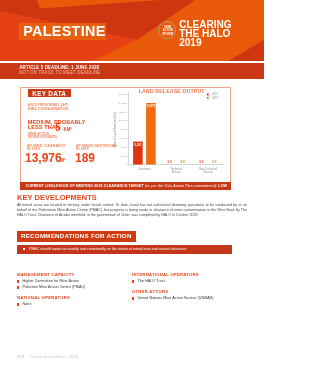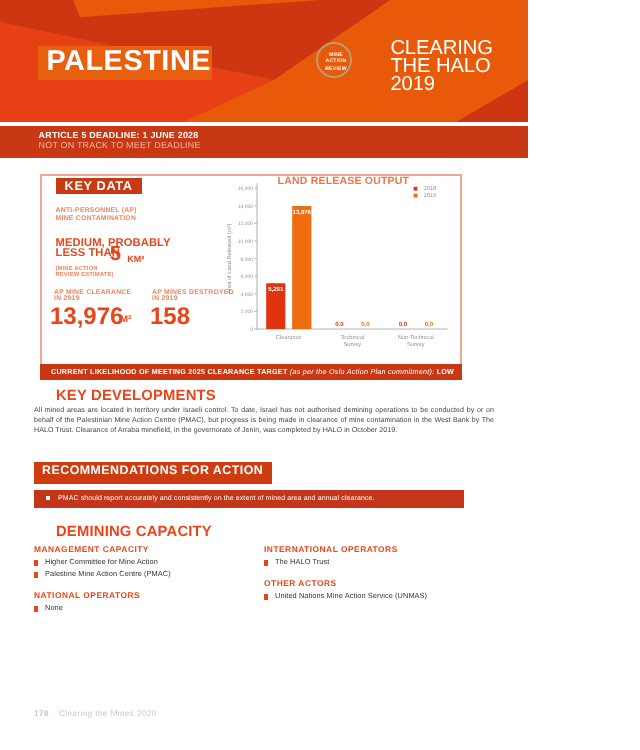--- a/index.html
+++ b/index.html
@@ -4,41 +4,41 @@
 <style>
   html,body{margin:0;padding:0;background:#fff;}
   body{width:264px;height:375px;font-family:"Liberation Sans",sans-serif;overflow:hidden;-webkit-font-smoothing:antialiased;}
   .page{position:relative;width:264px;height:375px;background:#fff;}
 
   
   .header{position:absolute;left:0;top:0;width:264px;height:61.6px;overflow:hidden;}
   .header svg{position:absolute;left:0;top:0;display:block;}
   .title-box{position:absolute;left:19px;top:23px;width:87px;height:16.7px;background:#E8600F;}
   .title-txt{position:absolute;left:23.2px;top:23.6px;font-size:14.4px;font-weight:bold;color:#fff;line-height:14.4px;letter-spacing:0.3px;}
-  .ct{position:absolute;left:179.2px;top:21px;color:#fff;font-weight:normal;font-size:10.1px;line-height:8.75px;letter-spacing:-0.05px;margin-left:16px;}
+  .ct{position:absolute;left:179.2px;top:21px;color:#fff;font-weight:bold;font-size:10.1px;line-height:8.75px;letter-spacing:-0.05px;}
   .logo{position:absolute;left:158px;top:21px;width:18px;height:18px;border:0.9px solid #B99C6E;border-radius:50%;box-sizing:border-box;}
   .logo i{position:absolute;left:0;width:18px;text-align:center;color:#fff;font-size:2.6px;font-weight:bold;font-style:normal;letter-spacing:0.1px;line-height:3.2px;}
 
   
   .dl{position:absolute;left:0;top:63.3px;width:264px;height:16px;background:#C93815;}
   .dl1{position:absolute;left:19.3px;top:66.3px;font-size:4.45px;font-weight:bold;color:#fff;letter-spacing:0.12px;line-height:4.8px;}
   .dl2{position:absolute;left:19.3px;top:71.4px;font-size:4.45px;color:#F3B8A6;letter-spacing:0.12px;line-height:4.8px;}
 
   
   .kd{position:absolute;left:19.5px;top:87.4px;width:211.4px;height:103px;border:0.9px solid #EFA78E;background:#fff;box-sizing:border-box;}
   .kd-tag{position:absolute;left:27.7px;top:88.5px;height:8.8px;background:#C73A12;color:#fff;font-size:6.4px;font-weight:bold;padding:0 4.6px;letter-spacing:0.3px;line-height:9.2px;}
   .lbl{position:absolute;color:#F2855E;font-size:3.4px;font-weight:bold;letter-spacing:0.14px;line-height:3.4px;}
   .lbl2{position:absolute;color:#F2855E;font-size:2.9px;font-weight:bold;letter-spacing:0.1px;line-height:2.9px;}
   .big{position:absolute;color:#E8461A;font-weight:bold;}
   .bar{position:absolute;left:19.5px;top:181.8px;width:211.4px;height:8.6px;background:#C93815;}
   .bar b{position:absolute;left:6px;top:2.6px;font-size:3.6px;color:#fff;letter-spacing:0.12px;font-weight:bold;}
   .bar i{font-style:italic;font-weight:normal;}
 
   
-  .h2{position:absolute;color:#E8461A;font-weight:bold;font-size:7.4px;letter-spacing:0.1px;margin-left:11px;}
+  .h2{position:absolute;color:#E8461A;font-weight:bold;font-size:7.4px;letter-spacing:0.1px;}
   .para{position:absolute;left:17px;width:230px;font-size:3.55px;line-height:5.2px;color:#444;letter-spacing:0.02px;text-align:justify;}
   .rtag{position:absolute;left:17px;top:231px;background:#CE3D12;color:#fff;font-size:6.2px;font-weight:bold;padding:2.4px 4px 2.6px 4px;letter-spacing:0.25px;line-height:6.4px;}
   .rbar{position:absolute;left:17px;top:245px;width:215px;height:8.5px;background:#C4361A;}
   .rbar b{position:absolute;left:12px;top:2.3px;font-size:3.5px;color:#fff;font-weight:normal;letter-spacing:0.05px;}
   .rbar s{position:absolute;left:6px;top:3.3px;width:2px;height:2px;background:#fff;text-decoration:none;}
 
   .sub{position:absolute;color:#E8461A;font-size:4.2px;font-weight:bold;letter-spacing:0.25px;}
   .li{position:absolute;font-size:3.7px;color:#333;letter-spacing:0.04px;}
   .li em{position:absolute;left:-5.5px;top:1.4px;width:2.2px;height:2.2px;background:#E8461A;font-style:normal;}
 
@@ -97,21 +97,21 @@
   <div class="lbl2" style="left:27.7px;top:133.3px;white-space:nowrap">
     <div>(MINE ACTION</div>
     <div>REVIEW ESTIMATE)</div>
   </div>
 
   <div class="lbl" style="left:27px;top:145px;width:42px">AP MINE CLEARANCE IN 2019</div>
   <div class="big" style="left:25px;top:152px;font-size:12px;line-height:13px">13,976</div>
   <div class="big" style="left:60px;top:158px;font-size:4.8px;line-height:5px">M²</div>
 
   <div class="lbl" style="left:76px;top:145px;width:42px">AP MINES DESTROYED IN 2019</div>
-  <div class="big" style="left:75px;top:152px;font-size:12px;line-height:13px">158</div>
+  <div class="big" style="left:75px;top:152px;font-size:12px;line-height:13px">189</div>
 
   <div class="ctitle">LAND RELEASE OUTPUT</div>
   <div class="chart">
     <svg id="chartsvg" width="118" height="93" viewBox="0 0 118 93">
         <line x1="16.5" y1="4.6" x2="16.5" y2="77.5" stroke="#b6b6b6" stroke-width="0.55"></line>
         <line x1="16.5" y1="77.5" x2="111.8" y2="77.5" stroke="#b6b6b6" stroke-width="0.55"></line>
         <line x1="15.2" y1="77.5" x2="16.5" y2="77.5" stroke="#b6b6b6" stroke-width="0.55"></line>
         <text x="14.5" y="78.45" text-anchor="end" font-size="2.5" fill="#919191" font-family="&quot;Liberation Sans&quot;,sans-serif">0</text>
         <line x1="15.2" y1="68.7" x2="16.5" y2="68.7" stroke="#b6b6b6" stroke-width="0.55"></line>
         <text x="14.5" y="69.65" text-anchor="end" font-size="2.5" fill="#919191" font-family="&quot;Liberation Sans&quot;,sans-serif">2,000</text>
@@ -156,21 +156,20 @@
 
   <div class="h2" style="left:17px;top:193px">KEY DEVELOPMENTS</div>
   <div class="para" style="top:203px">All mined areas are located in territory under Israeli control. To date, Israel has not authorised demining operations to be conducted by or on behalf of the Palestinian Mine Action Centre (PMAC), but progress is being made in clearance of mine contamination in the West Bank by The HALO Trust. Clearance of Arraba minefield, in the governorate of Jenin, was completed by HALO in October 2019.</div>
 
   <div class="rtag">RECOMMENDATIONS FOR ACTION</div>
   <div class="rbar">
     <s></s>
     <b>PMAC should report accurately and consistently on the extent of mined area and annual clearance.</b>
   </div>
 
-  <div class="h2" style="left:17px;top:261px">DEMINING CAPACITY</div>
 
   <div class="sub" style="left:17px;top:272px">MANAGEMENT CAPACITY</div>
   <div class="li" style="left:22.5px;top:279px"><em></em><span>Higher Committee for Mine Action</span></div>
   <div class="li" style="left:22.5px;top:285px"><em></em><span>Palestine Mine Action Centre (PMAC)</span></div>
 
   <div class="sub" style="left:17px;top:295px">NATIONAL OPERATORS</div>
   <div class="li" style="left:22.5px;top:302px"><em></em><span>None</span></div>
 
   <div class="sub" style="left:132px;top:272px">INTERNATIONAL OPERATORS</div>
   <div class="li" style="left:137.5px;top:279px"><em></em><span>The HALO Trust</span></div>

